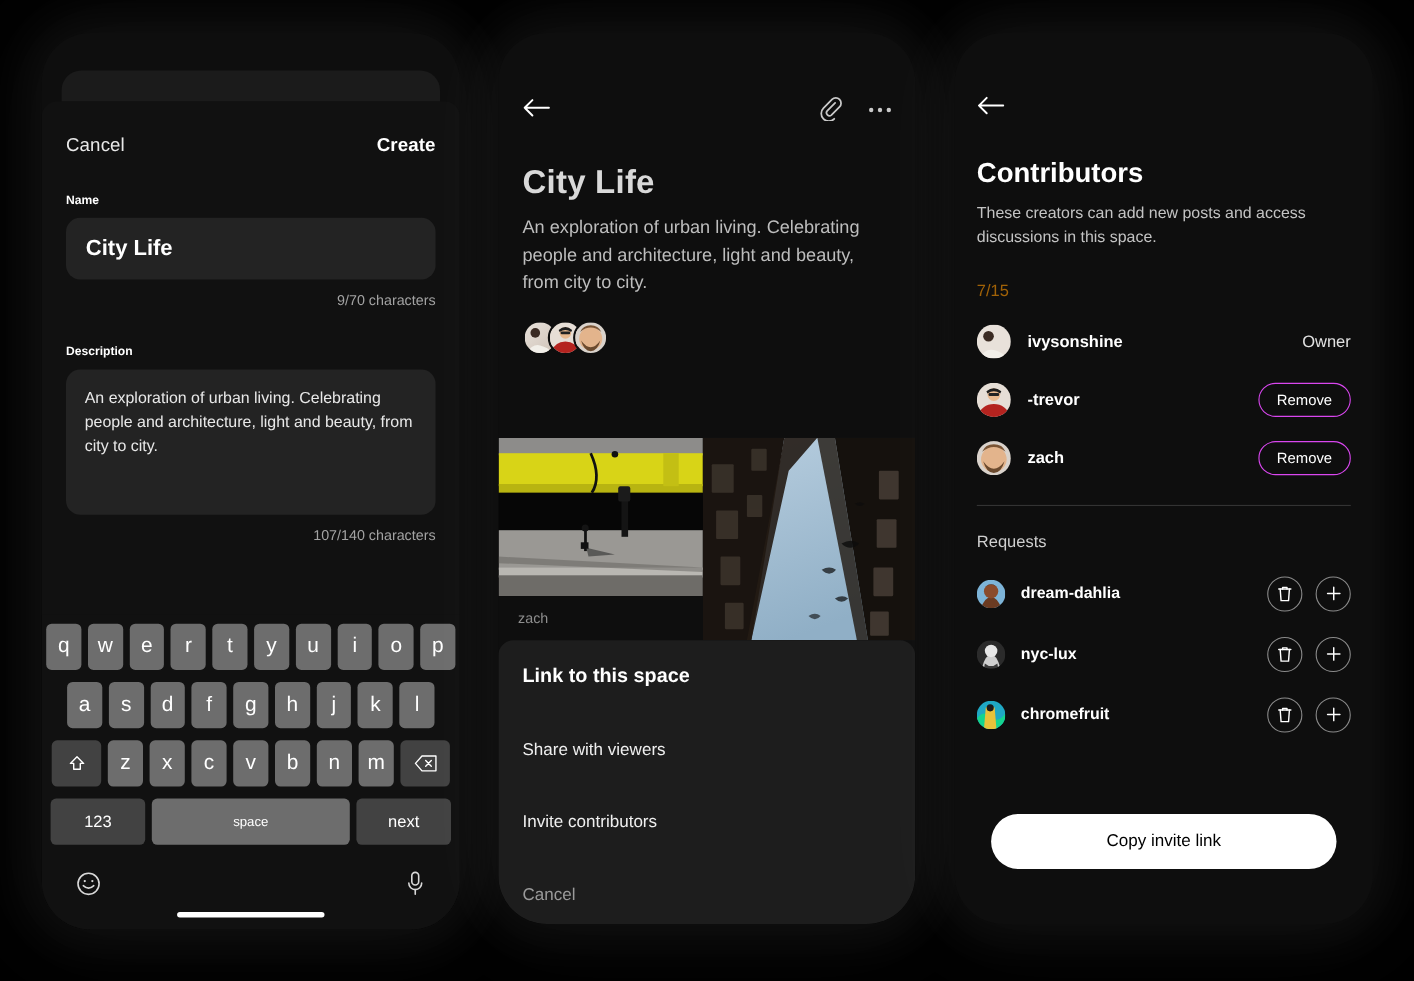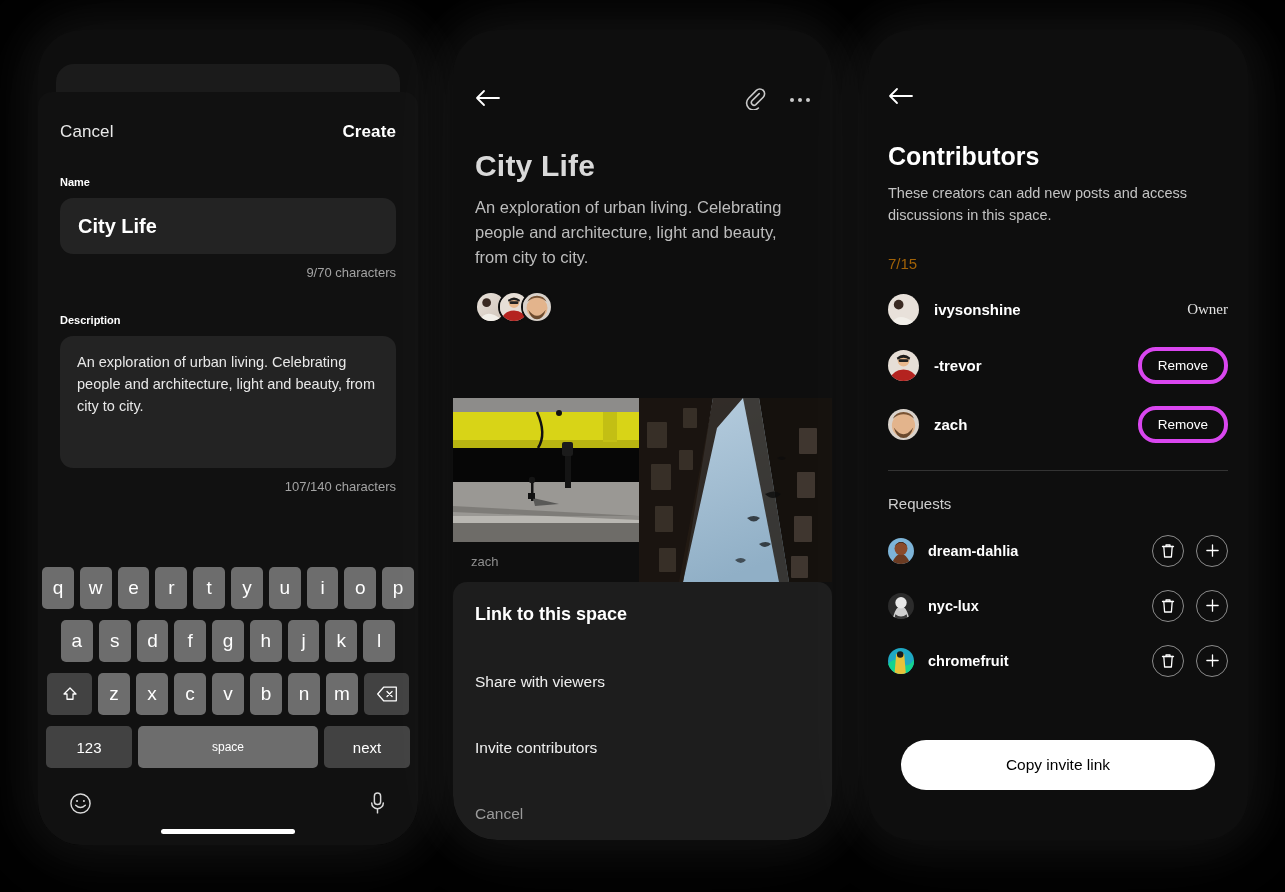--- a/index.html
+++ b/index.html
@@ -129,23 +129,23 @@
 
   
   .p3 { padding: 56px 20px 0 20px; }
   .p3-title { font-size: 25px; font-weight: 700; color: #ffffff; margin-top: 32px; }
   .p3-sub { font-size: 14.5px; color: #c3c3c3; line-height: 1.5; margin-top: 12px; }
   .p3-count { font-size: 15px; color: #a16207; margin-top: 28px; }
 
   .urow { display: flex; align-items: center; margin-top: 22px; }
   .urow .uav { width: 31px; height: 31px; border-radius: 50%; overflow: hidden; flex: 0 0 31px; }
   .urow .uname { flex: 1; margin-left: 15px; font-size: 15px; font-weight: 700; color: #ffffff; }
-  .urow .urole { font-size: 15px; color: #e2e2e2; font-family: Liberation Serif, serif; }
+  .urow .urole { font-size: 15px; color: #e2e2e2; }
   .pill {
-    border: 4px solid #d946ef; border-radius: 18px; background: transparent;
+    border: 1px solid #d946ef; border-radius: 18px; background: transparent;
     color: #ffffff; font-size: 13.5px; padding: 7px 16px;
     font-family: inherit; cursor: pointer;
   }
   .divider { height: 1px; background: #333333; margin: 27px 0 0 0; }
   .req-head { font-size: 15px; color: #cfcfcf; margin-top: 24px; }
   .rrow { display: flex; align-items: center; margin-top: 23px; }
   .rrow .uav { width: 26px; height: 26px; border-radius: 50%; overflow: hidden; flex: 0 0 26px; }
   .rrow .uname { flex: 1; margin-left: 14px; font-size: 14.5px; font-weight: 700; color: #ffffff; }
   .icon-btn {
     width: 32px; height: 32px; border-radius: 50%; border: 1px solid #8a8a8a;

